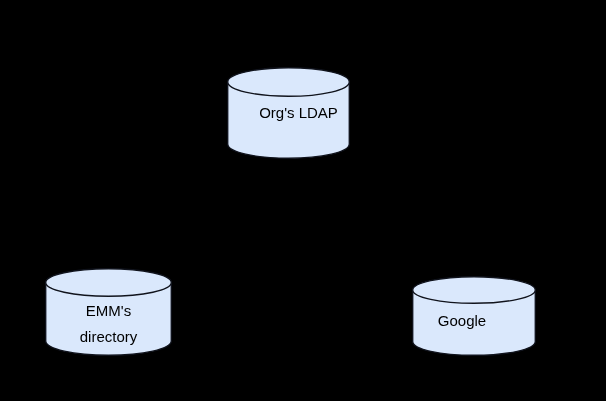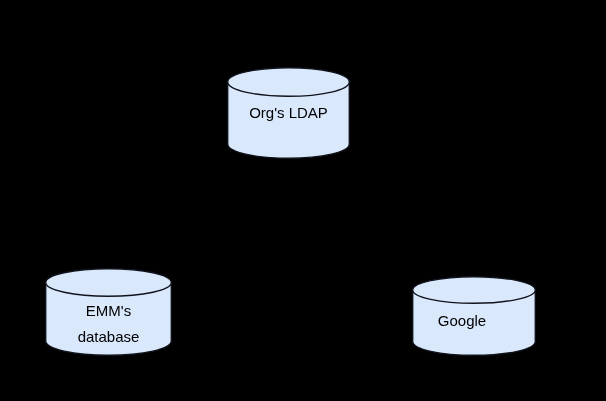--- a/index.html
+++ b/index.html
@@ -42,30 +42,30 @@
 </head>
 <body>
 
 <div id="canvas">
 
   <div class="cylinder" id="node-ldap" style="left:227px; top:67px; width:123px; height:92px;">
     <svg width="123" height="92" viewBox="0 0 123 92">
       <path d="M 0.7,15 L 0.7,77 C 0.7,85.1 28.2,91.3 61.5,91.3 C 94.8,91.3 122.3,85.1 122.3,77 L 122.3,15 Z" fill="#dae8fc" stroke="#10131c" stroke-width="1.4" stroke-linejoin="round"></path>
       <ellipse cx="61.5" cy="15" rx="60.8" ry="14.3" fill="#dae8fc" stroke="#10131c" stroke-width="1.4"></ellipse>
     </svg>
-    <div class="cyl-label" style="top:33px;">Org's LDAP</div>
+    <div class="cyl-label" style="top:33px;padding-left:10px;">Org's LDAP</div>
   </div>
 
   <div class="cylinder" id="node-emm" style="left:45px; top:268px; width:127px; height:88px;">
     <svg width="127" height="88" viewBox="0 0 127 88">
       <path d="M 0.7,14.5 L 0.7,73 C 0.7,81 29.1,87.3 63.5,87.3 C 97.9,87.3 126.3,81 126.3,73 L 126.3,14.5 Z" fill="#dae8fc" stroke="#10131c" stroke-width="1.4" stroke-linejoin="round"></path>
       <ellipse cx="63.5" cy="14.5" rx="62.8" ry="13.8" fill="#dae8fc" stroke="#10131c" stroke-width="1.4"></ellipse>
     </svg>
     <div class="cyl-label" style="top:30px;">EMM's</div>
-    <div class="cyl-label" style="top:56px;">database</div>
+    <div class="cyl-label" style="top:56px;">directory</div>
   </div>
 
   <div class="cylinder" id="node-google" style="left:412px; top:276px; width:100px; height:80px;">
     <svg width="124" height="80" viewBox="0 0 124 80">
       <path d="M 0.7,14 L 0.7,65.5 C 0.7,73.4 28.4,79.3 62,79.3 C 95.6,79.3 123.3,73.4 123.3,65.5 L 123.3,14 Z" fill="#dae8fc" stroke="#10131c" stroke-width="1.4" stroke-linejoin="round"></path>
       <ellipse cx="62" cy="14" rx="61.3" ry="13.3" fill="#dae8fc" stroke="#10131c" stroke-width="1.4"></ellipse>
     </svg>
     <div class="cyl-label" style="top:32px;">Google</div>
   </div>
 

